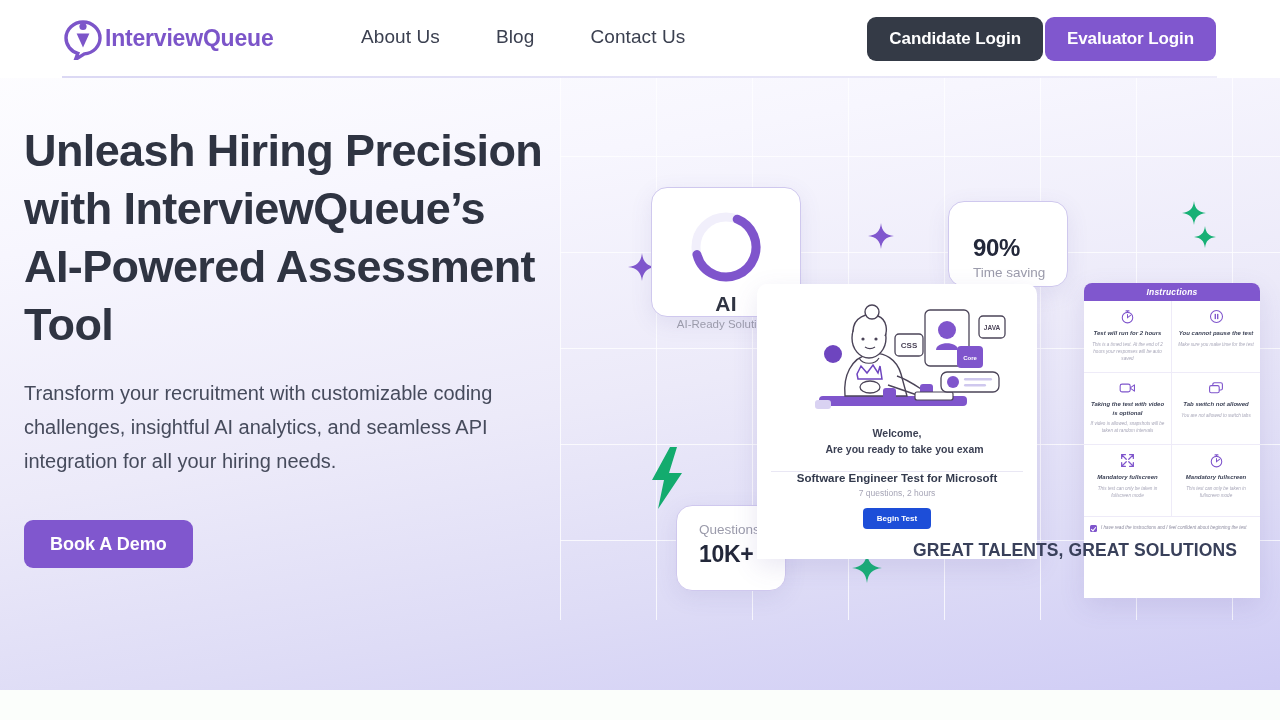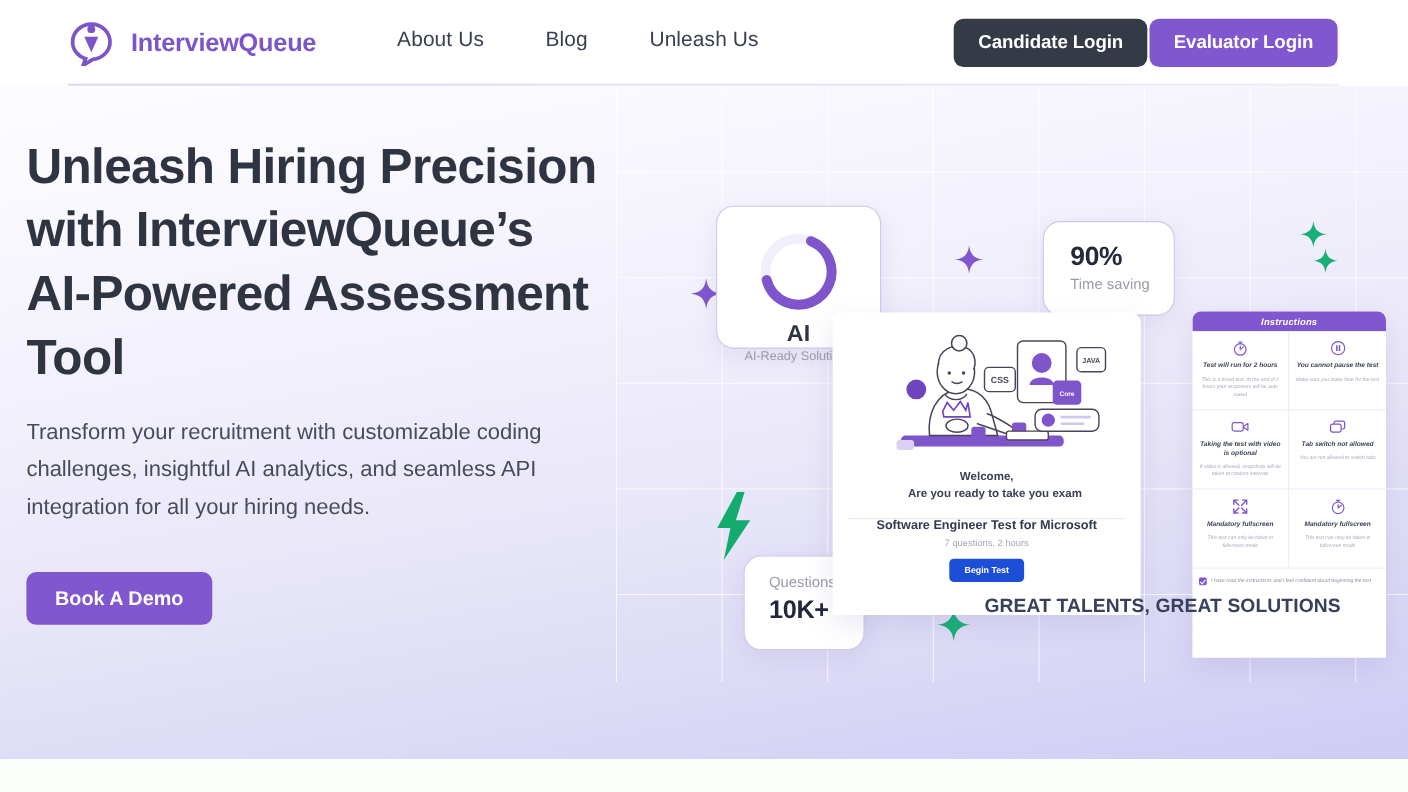--- a/index.html
+++ b/index.html
@@ -31,21 +31,21 @@
   .navbar {
     position: absolute; left: 0; top: 0; width: 1280px; height: 78px;
     background: #ffffff;
     display: flex; align-items: center;
     z-index: 40;
   }
   .nav-inner {
     position: relative; width: 1280px; height: 78px;
     display: flex; align-items: center;
   }
-  .brand { position: absolute; left: 62px; top: 16px; display: flex; align-items: center; gap: 15px; }
+  .brand { position: absolute; left: 62px; top: 16px; display: flex; align-items: center; gap: 1px; }
   .brand-mark { width: 42px; height: 44px; }
   .brand-name {
     font-size: 23px; font-weight: 700; color: #7c55c9; letter-spacing: -.2px;
   }
   .nav-links { position: absolute; left: 361px; top: 26px; display: flex; gap: 56px; }
   .nav-link {
     font-size: 19px; color: #3b4050; letter-spacing: .1px; cursor: pointer; white-space: nowrap;
   }
   .nav-actions { position: absolute; right: 64px; top: 17px; display: flex; gap: 2px; }
   .btn {
@@ -88,21 +88,21 @@
     box-shadow: 0 6px 22px rgba(92,76,160,.10);
   }
 
   
   .ai-card { left: 91px; top: 127px; width: 150px; height: 130px; padding-top: 20px; text-align: center; }
   .ring-wrap { display: flex; justify-content: center; }
   .ai-label { margin-top: 6px; font-size: 21px; font-weight: 600; color: #2f3442; letter-spacing: .3px; }
   .ai-sub { margin-top: 2px; font-size: 11.5px; color: #9b9bab; }
 
   
-  .pct-card { left: 388px; top: 141px; width: 120px; height: 86px; padding: 18px 0 0 24px; }
+  .pct-card { left: 388px; top: 141px; width: 120px; height: 86px; padding: 32px 0 0 24px; }
   .pct-num { font-size: 24px; font-weight: 700; color: #23283a; letter-spacing: -.3px; }
   .pct-sub { margin-top: 3px; font-size: 13.5px; color: #9b9bab; }
 
   
   .q-card { left: 116px; top: 445px; width: 110px; height: 86px; padding: 16px 0 0 22px; }
   .q-label { font-size: 13.5px; color: #9b9bab; }
   .q-num { margin-top: 4px; font-size: 23px; font-weight: 700; color: #23283a; letter-spacing: -.3px; }
 
   
   .exam-panel {
@@ -153,20 +153,21 @@
     content: ""; position: absolute; left: 2px; top: 1px; width: 2px; height: 4px;
     border: solid #fff; border-width: 0 1px 1px 0; transform: rotate(40deg);
   }
   .instr-foot-text { font-size: 4.6px; color: #8d8ca0; line-height: 7px; }
 
   
   .tagline {
     position: absolute; left: 335px; top: 480px; width: 360px;
     font-size: 17.5px; font-weight: 700; color: #39405a; letter-spacing: .1px;
     white-space: nowrap;
+    text-align: center;
   }
 
   
   .spark { position: absolute; }
 
   
   .bottom-strip {
     position: absolute; left: 0; top: 690px; width: 1280px; height: 30px;
     background: #fbfefb;
   }
@@ -190,21 +191,21 @@
             <circle cx="21" cy="10.5" r="3.6" fill="#7c55c9"></circle>
             <path d="M14.6 17.5 L27.4 17.5 L21 31.5 Z" fill="#7c55c9"></path>
           </svg>
         </span>
         <span class="brand-name">InterviewQueue</span>
       </div>
 
       <div class="nav-links">
         <span class="nav-link">About Us</span>
         <span class="nav-link">Blog</span>
-        <span class="nav-link">Unleash Us</span>
+        <span class="nav-link">Contact Us</span>
       </div>
 
       <div class="nav-actions">
         <button class="btn btn-dark">Candidate Login</button>
         <button class="btn btn-purple">Evaluator Login</button>
       </div>
 
       <div class="navbar-underline"></div>
     </div>
   </div>

